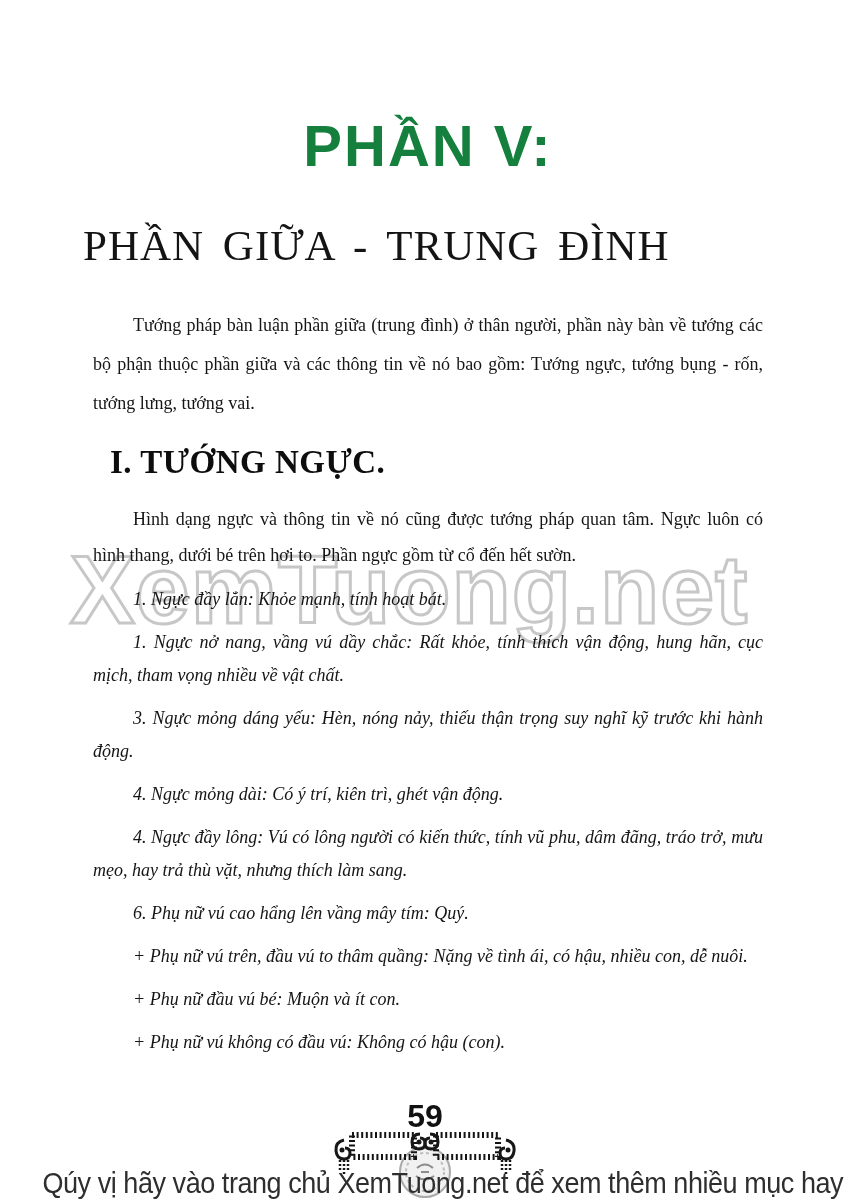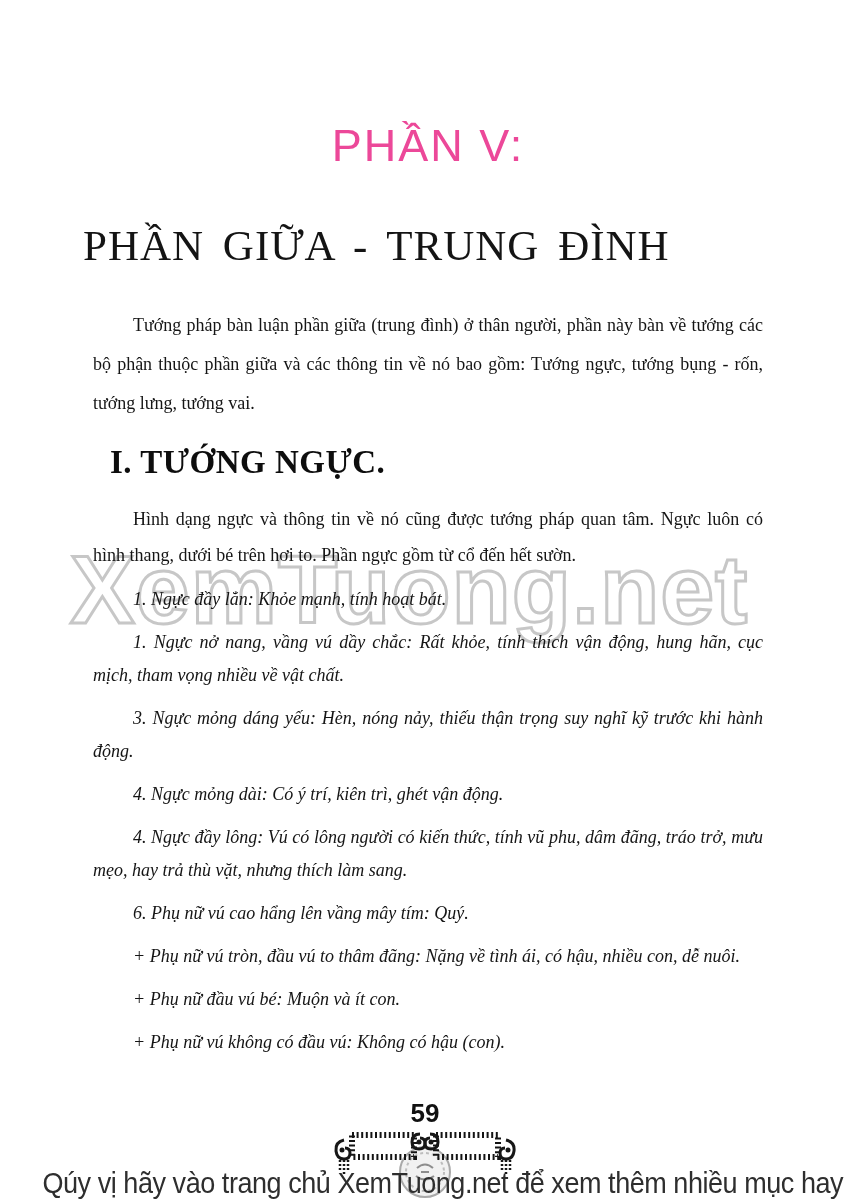--- a/index.html
+++ b/index.html
@@ -33,25 +33,25 @@
   
   .content {
     position: relative;
     z-index: 1;
     padding: 0 77px 0 83px;
   }
   .part-title {
     margin: 120px 0 0 0;
     text-align: center;
     font-family: "Liberation Sans", "DejaVu Sans", sans-serif;
-    font-weight: 400;
-    font-size: 45px;
+    font-weight: 700;
+    font-size: 58px;
     line-height: 52px;
     letter-spacing: 2px;
-    color: #ec4899;
+    color: #15803d;
   }
   .part-subtitle {
     margin: 48px 0 0 0;
     font-weight: 400;
     font-size: 43px;
     line-height: 52px;
     letter-spacing: 1px;
     word-spacing: 7px;
     color: #141414;
   }
@@ -73,21 +73,21 @@
   .lead    { line-height: 36px; }
   .item    { line-height: 33px; font-style: italic; }
   
   .page-number {
     position: absolute;
     top: 1098px; left: 0; right: 0;
     z-index: 2;
     text-align: center;
     font-family: "Liberation Sans", "DejaVu Sans", sans-serif;
     font-weight: 700;
-    font-size: 26px;
+    font-size: 32px;
     color: #111111;
   }
   .ornament {
     position: absolute;
     top: 1126px; left: 50%;
     transform: translateX(-50%);
     z-index: 1;
   }
   .footer-note {
     position: absolute;
@@ -120,21 +120,21 @@
     <h3 class="section-heading">I. TƯỚNG NGỰC.</h3>
 
     <p class="para lead">Hình dạng ngực và thông tin về nó cũng được tướng pháp quan tâm. Ngực luôn có hình thang, dưới bé trên hơi to. Phần ngực gồm từ cổ đến hết sườn.</p>
 
     <p class="para item">1. Ngực đầy lẳn: Khỏe mạnh, tính hoạt bát.</p>
     <p class="para item">1. Ngực nở nang, vầng vú dầy chắc: Rất khỏe, tính thích vận động, hung hãn, cục mịch, tham vọng nhiều về vật chất.</p>
     <p class="para item">3. Ngực mỏng dáng yếu: Hèn, nóng nảy, thiếu thận trọng suy nghĩ kỹ trước khi hành động.</p>
     <p class="para item">4. Ngực mỏng dài: Có ý trí, kiên trì, ghét vận động.</p>
     <p class="para item">4. Ngực đầy lông: Vú có lông người có kiến thức, tính vũ phu, dâm đãng, tráo trở, mưu mẹo, hay trả thù vặt, nhưng thích làm sang.</p>
     <p class="para item">6. Phụ nữ vú cao hẩng lên vầng mây tím: Quý.</p>
-    <p class="para item">+ Phụ nữ vú tròn, đầu vú to thâm đãng: Nặng về tình ái, có hậu, nhiều con, dễ nuôi.</p>
+    <p class="para item">+ Phụ nữ vú trên, đầu vú to thâm quầng: Nặng về tình ái, có hậu, nhiều con, dễ nuôi.</p>
     <p class="para item">+ Phụ nữ đầu vú bé: Muộn và ít con.</p>
     <p class="para item">+ Phụ nữ vú không có đầu vú: Không có hậu (con).</p>
   </div>
 
   <div class="page-number">59</div>
 
   <svg class="ornament" width="190" height="74" viewBox="0 0 190 74" xmlns="http://www.w3.org/2000/svg">
 
     <circle cx="95" cy="46" r="25" fill="#f1f1f1" stroke="#a9a9a9" stroke-width="2"></circle>
     <circle cx="95" cy="46" r="19" fill="none" stroke="#bdbdbd" stroke-width="2" stroke-dasharray="3 3"></circle>

